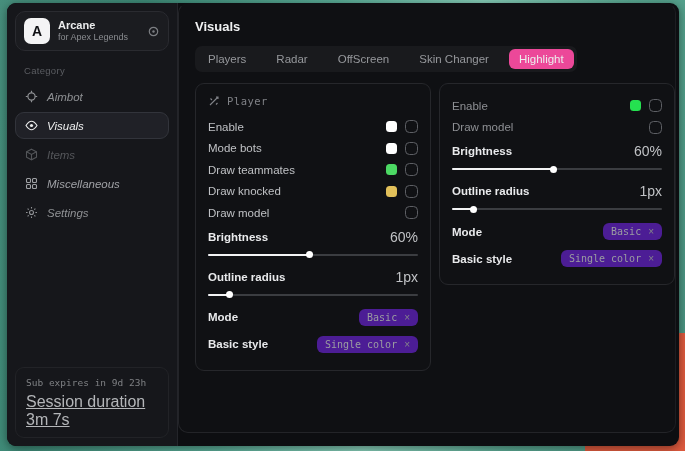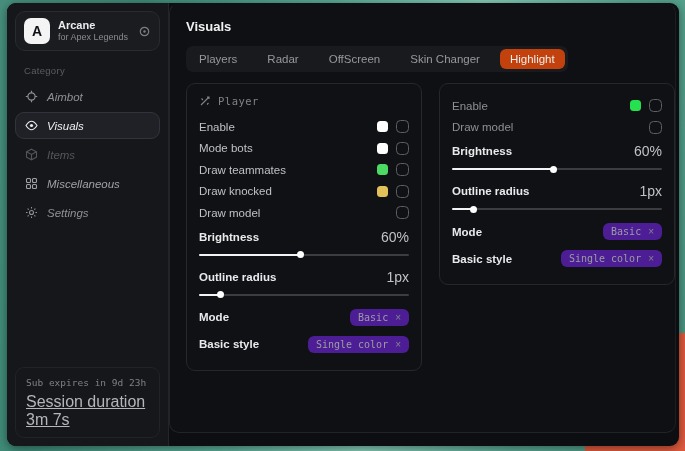--- a/index.html
+++ b/index.html
@@ -43,23 +43,23 @@
   .footer-card { margin:8px; border:1px solid #222327; border-radius:9px; padding:9px 10px 8px; }
   .foot1 { font-family:"DejaVu Sans Mono", monospace; font-size:9.5px; color:#7f8184; margin-bottom:5px; }
   .foot2 { font-size:16px; color:#b4b6b9;text-decoration:underline; }
 
   
   .main { flex:1; margin:0 3px 13px 0; background:#0f1013; border:1px solid #232428; border-radius:10px;
           border-top-color:transparent; border-right-color:#1c1d21; position:relative; }
   .page-title { font-size:13px; font-weight:700; color:#f0f1f2; margin:15px 0 0 16px; }
   .tabs { display:inline-flex; gap:10px; margin:12px 0 0 16px; background:#191a1d; border-radius:7px; padding:3px;text-align:center; }
   .tab { font-size:11.5px; color:#96989c; padding:4px 10px; border-radius:6px; cursor:pointer; white-space:nowrap; }
-  .tab.selected { background:#c2410c; color:#eceded; }
-
-  .panels { display:flex; align-items:flex-start; gap:17px; margin:11px 0 0 16px; }
+  .tab.selected { background:#ec4899; color:#eceded; }
+
+  .panels { display:flex; align-items:flex-start; gap:8px; margin:11px 0 0 16px; }
   .panel { width:236px; background:#101114; border:1px solid #26272b; border-radius:9px; padding:11px 12px 12px; }
   .sec-head { display:flex; align-items:center; gap:7px; color:#808287; margin-bottom:9px; }
   .sec-title { font-family:"DejaVu Sans Mono", monospace; font-size:10.5px; letter-spacing:.5px; }
 
   .row-toggle { display:flex; align-items:center; height:21.5px; }
   .row-toggle .label { flex:1; font-size:11.5px; }
   .panel-0 .row-toggle .label { color:#bfc1c4; }
   .panel-1 .row-toggle .label { color:#8e9094; }
   .swatch { width:11px; height:11px; border-radius:3.5px; margin-right:8px; flex:none; cursor:pointer; }
   .checkbox { width:13px; height:13px; border:1.5px solid #5d5f64; border-radius:4.5px; flex:none; cursor:pointer; }

